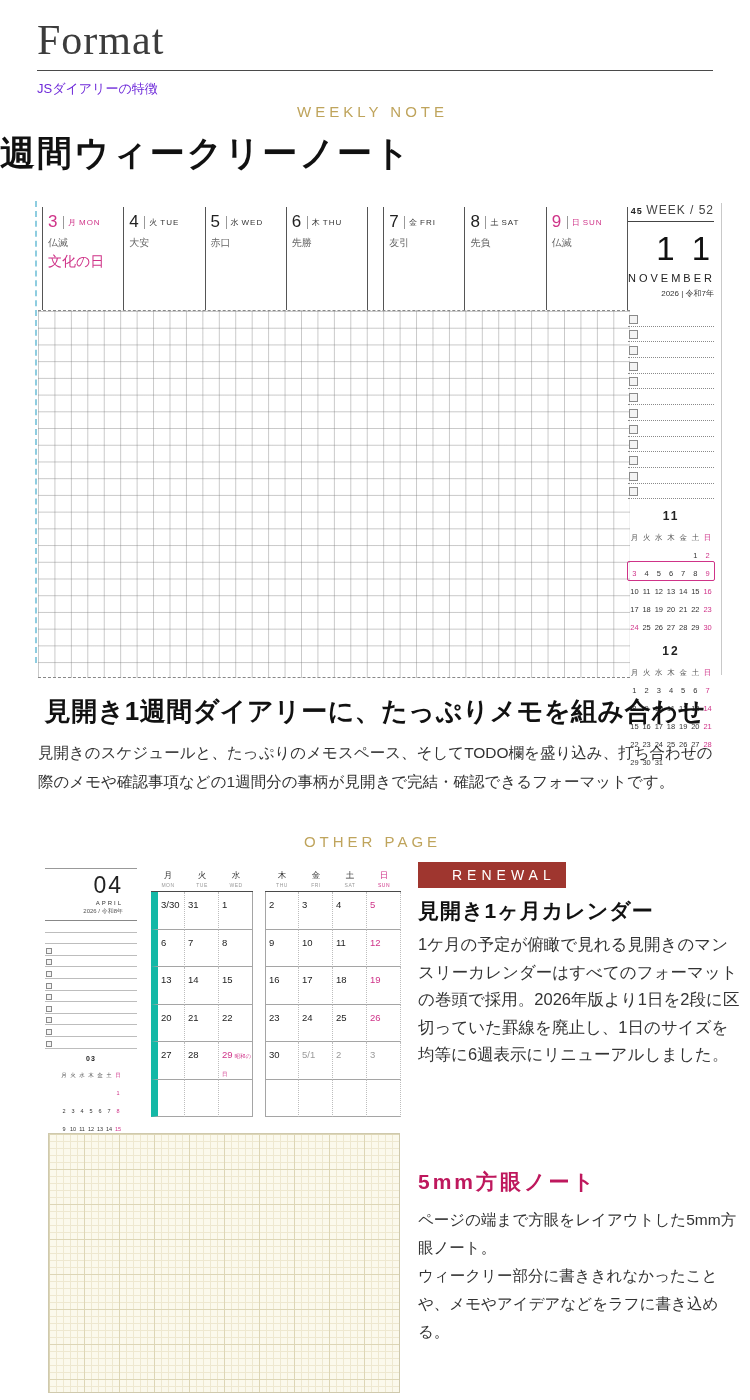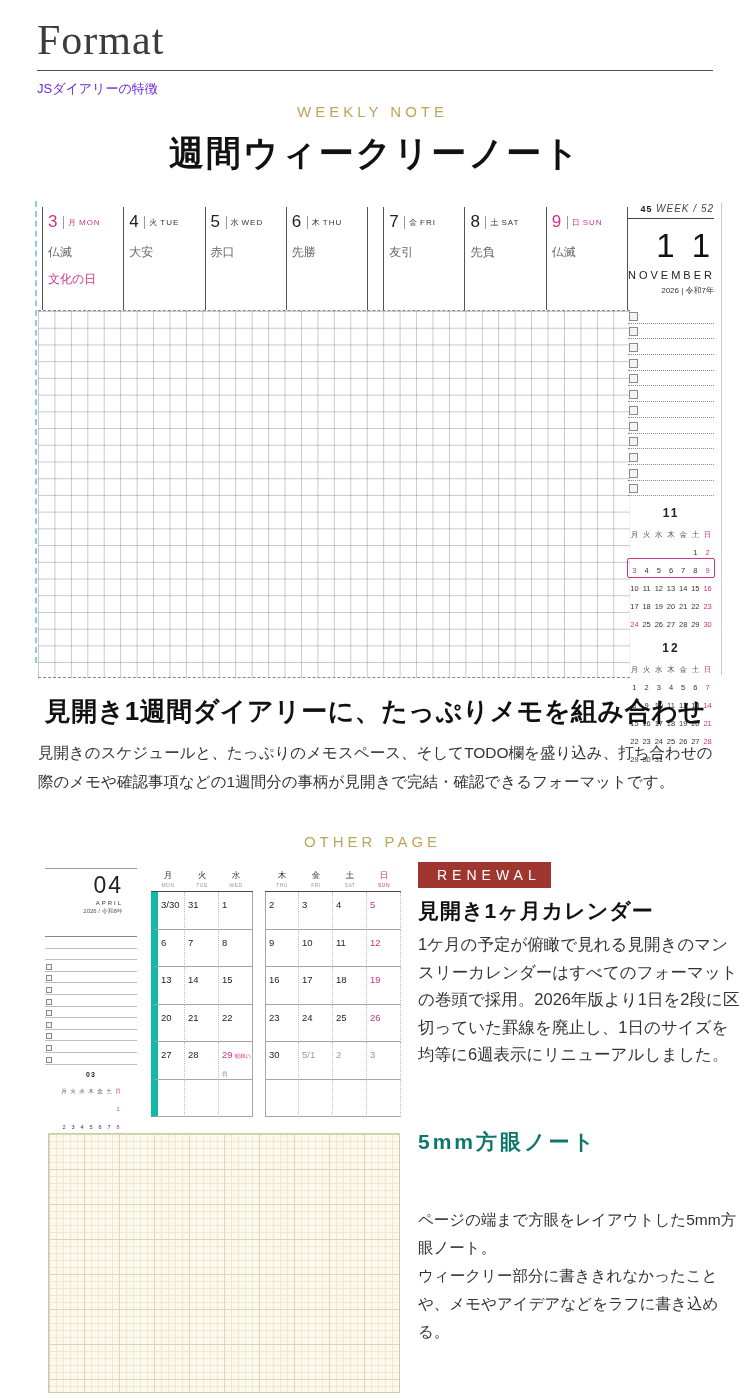--- a/index.html
+++ b/index.html
@@ -11,48 +11,48 @@
   }
   .abs { position: absolute; }
 
   
   .fmt-title { left:37px; top:16px; font-family:"Liberation Serif", serif; font-size:42px; font-weight:400; color:#3c3c3c; letter-spacing:1px; }
   .fmt-line { left:37px; width:676px; top:70px; border-top:1px solid #4a4a4a; }
   .fmt-sub { left:37px; top:80px; font-size:13px; color:#6d28d9; }
   .eyebrow { width:745px; text-align:center; color:#bfa45c; font-size:15px; letter-spacing:4px; }
   .eyebrow.weekly { left:0; top:103px; }
   .eyebrow.other { left:0; top:833px; }
-  .big-title { left:0; top:130px; width:750px; text-align:center; font-size:35px; font-weight:800; color:#111; letter-spacing:2px; }
+  .big-title { left:0; top:130px; width:750px; text-align:left; font-size:35px; font-weight:800; color:#111; letter-spacing:2px; }
 
   
   .wmock { left:30px; top:195px; width:690px; height:490px; background:#fff; }
   .cutline { left:5px; top:6px; height:462px; border-left:2px dashed #8ecde0; }
   .wd-row { left:12px; top:12px; width:586px; height:103px; display:flex; }
   .wd-col { flex:1; border-left:1px solid #555; padding:5px 0 0 5px; }
   .wd-col:last-child { border-right:1px solid #555; }
   .wd-gut { width:16px; border-left:1px solid #555; }
   .wd-head { display:flex; align-items:center; }
   .wd-num { font-size:17px; font-weight:500; color:#222; letter-spacing:0.5px; }
   .wd-bar { width:1px; height:13px; background:#999; margin:0 4px 0 5px; }
   .wd-kanji { font-size:8px; color:#333; margin-right:3px; }
   .wd-en { font-size:8px; color:#333; letter-spacing:1px; }
   .wd-col.pink .wd-num, .wd-col.pink .wd-kanji, .wd-col.pink .wd-en { color:#cf3388; }
-  .wd-rokuyo { font-size:12px; color:#666; margin-top:12px; }
-  .wd-holiday { font-size:12px; color:#cf3388; margin-top:10px; }
+  .wd-rokuyo { font-size:10px; color:#666; margin-top:4px; }
+  .wd-holiday { font-size:14px; color:#cf3388; margin-top:3px; }
   .wgrid {
     left:8px; top:115px; width:592px; height:368px;
     border-top:1px dashed #888; border-bottom:1px dashed #888;
     background-image:
       linear-gradient(to right, rgba(125,125,125,.42) 1px, transparent 1px),
       linear-gradient(to bottom, rgba(125,125,125,.42) 1px, transparent 1px);
     background-size: 16.45px 16.73px;
   }
   .wside { left:598px; top:8px; width:94px; height:472px; border-right:1px solid #c9c9c9; padding-right:7px; }
   .ws-week { text-align:right; font-size:9px; letter-spacing:1px; color:#222; font-weight:700; }
-  .ws-week .sm { font-weight:400; font-size:10px; color:#444;font-style:italic; }
+  .ws-week .sm { font-weight:400; font-size:12px; color:#444; }
   .ws-div { border-top:1px solid #444; margin-top:4px; }
   .ws-mnum { text-align:right; font-size:33px; letter-spacing:4px; color:#111; font-weight:500; margin-top:8px; }
   .ws-mname { text-align:left; font-size:11px; letter-spacing:3px; color:#222; margin-top:4px; }
   .ws-year { text-align:right; font-size:8px; color:#333; margin-top:4px; }
   .todo { margin-top:12px; }
   .todo-row { position:relative; height:15.7px; border-bottom:1px dotted #8a8a8a; }
   .todo-box { position:absolute; left:1px; bottom:2px; width:9px; height:9px; border:1px solid #8a8a8a; background:#f4f4f4; }
   .minis { margin-top:10px; }
   .mini { margin-top:10px; text-align:center; }
   .mini-title { font-size:12px; font-weight:700; letter-spacing:2px; color:#222; margin-bottom:3px; }
@@ -64,21 +64,21 @@
   .mini.tiny .mini-title { font-size:7px; letter-spacing:1px; margin-bottom:1px; }
   .mini.tiny .mini-cell { width:9px; font-size:5.5px; line-height:7px; }
 
   
   .headline { left:0; top:694px; width:750px; text-align:center; font-size:26px; font-weight:800; color:#111; letter-spacing:0.5px; }
   .lead { left:38px; top:738px; width:678px; font-size:15.5px; line-height:29px; color:#333; }
 
   
   .mmock { left:45px; top:862px; width:356px; height:268px; }
   .mstrip { left:0; top:6px; width:92px; }
-  .m04 { border-top:1px solid #999; border-bottom:1px solid #888; padding:3px 14px 20px 0; text-align:right; }
+  .m04 { border-top:1px solid #999; border-bottom:1px solid #888; padding:3px 14px 4px 0; text-align:right; }
   .m04-num { font-size:23px; letter-spacing:2px; color:#222; font-weight:400; }
   .m04-name { font-size:6px; letter-spacing:2px; color:#333; margin-top:1px; }
   .m04-year { font-size:6px; color:#555; margin-top:1px; }
   .mstrip .todo-row { height:11.6px; border-bottom:1px solid #bdbdbd; }
   .mstrip .todo-row.plain { border-bottom:1px solid #bdbdbd; }
   .mstrip .todo-box { width:6px; height:6px; bottom:1px; }
   .mstrip .minis { margin-top:6px; }
   .mstrip .mini { margin-top:5px; }
 
   .mgrid { left:106px; top:6px; width:250px; }
@@ -92,36 +92,36 @@
   .mc-cell { width:34px; height:37.5px; border-right:1px dotted #bdbdbd; border-bottom:1px solid #a5a5a5; padding:2px 0 0 3px; }
   .mc-cell.first { border-left:7px solid #14b8a6; }
   .mc-cell.ge { border-right:1px solid #a5a5a5; margin-right:12px; }
   .mc-cell.gs { border-left:1px solid #a5a5a5; }
   .mc-n { font-size:9.5px; color:#222; }
   .mc-n.pink { color:#cf3388; }
   .mc-n.gray { color:#9a9a9a; }
   .mc-sub { font-size:5.5px; color:#cf3388; margin-left:2px; }
 
   
-  .badge { left:418px; top:862px; background:#9f362f; color:#fff; font-size:14px; letter-spacing:5px; padding:5px 10px 5px 19px; font-weight:500; }
+  .badge { left:418px; top:862px; background:#9f362f; color:#fff; font-size:14px; letter-spacing:5px; padding:5px 10px 5px 34px; font-weight:500; }
   .m-title { left:418px; top:897px; font-size:21px; font-weight:800; color:#111; letter-spacing:1px; }
   .m-desc { left:418px; top:931px; width:322px; font-size:16.5px; line-height:27.5px; color:#333; }
 
   
   .gnote {
     left:48px; top:1133px; width:352px; height:260px;
     background:#fbf9ec; border:1px solid #cfc9ad;
     background-image:
       linear-gradient(to right, #ddd6b6 1px, transparent 1px),
       linear-gradient(to bottom, #ddd6b6 1px, transparent 1px),
       linear-gradient(to right, #eee8d0 1px, transparent 1px),
       linear-gradient(to bottom, #eee8d0 1px, transparent 1px);
     background-size: 35px 35px, 35px 35px, 7px 7px, 7px 7px;
   }
-  .g-title { left:418px; top:1128px; font-size:21px; font-weight:800; color:#0f766e; letter-spacing:3px; }
+  .g-title { left:418px; top:1168px; font-size:21px; font-weight:800; color:#be185d; letter-spacing:3px; }
   .g-desc { left:418px; top:1206px; width:324px; font-size:15.5px; line-height:28px; color:#333; }
 </style>
 </head>
 <body>
 
 <div class="page">
 
   <div class="abs fmt-title">Format</div>
   <div class="abs fmt-line"></div>
   <div class="abs fmt-sub">JSダイアリーの特徴</div>

